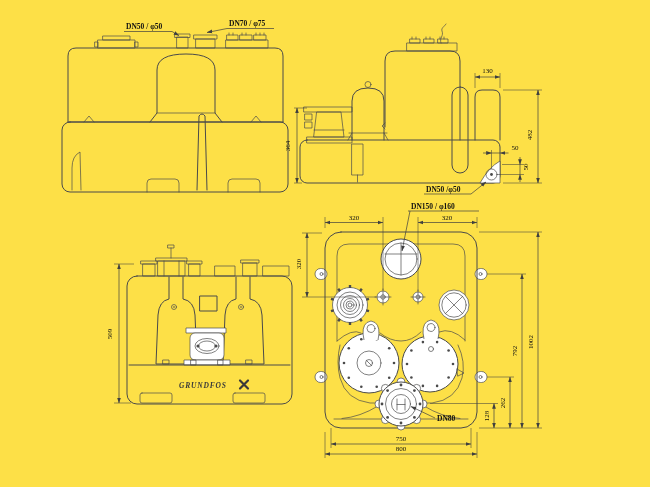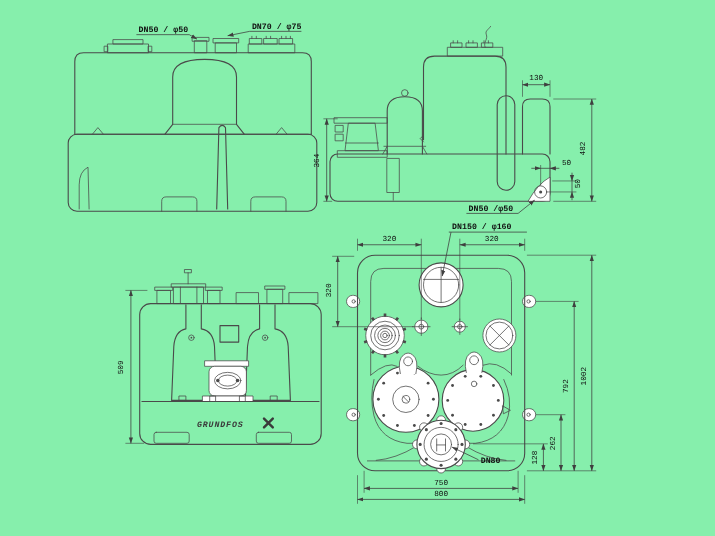--- a/index.html
+++ b/index.html
@@ -1,17 +1,17 @@
 <!DOCTYPE html>
 <html><head>
 <meta charset="utf-8">
 <style>
   html,body{margin:0;padding:0;background:#fff;}
-  .stage{position:relative;width:650px;height:487px;background:#86efac;overflow:hidden;
-         font-family:Liberation Mono, monospace;}
+  .stage{position:relative;width:650px;height:487px;background:#fde047;overflow:hidden;
+         font-family:Liberation Serif, serif;}
   svg{display:block}
   .o  {fill:none;stroke:#4a4a4a;stroke-width:1;stroke-linejoin:round;stroke-linecap:round}
   .o2 {fill:none;stroke:#4a4a4a;stroke-width:.7;stroke-linejoin:round;stroke-linecap:round}
   .wf {fill:#ffffff;stroke:#4a4a4a;stroke-width:1;stroke-linejoin:round}
   .wf2{fill:#ffffff;stroke:#4a4a4a;stroke-width:.7;stroke-linejoin:round}
   .dim{fill:none;stroke:#3f3f3f;stroke-width:.7}
   .ext{fill:none;stroke:#3f3f3f;stroke-width:.55}
   .dt {font-size:7px;fill:#111;}
   .dl {font-size:7.5px;font-weight:bold;fill:#111;}
   .logo{font-size:7.5px;font-weight:bold;font-style:italic;letter-spacing:.8px;fill:#3a3a3a}

